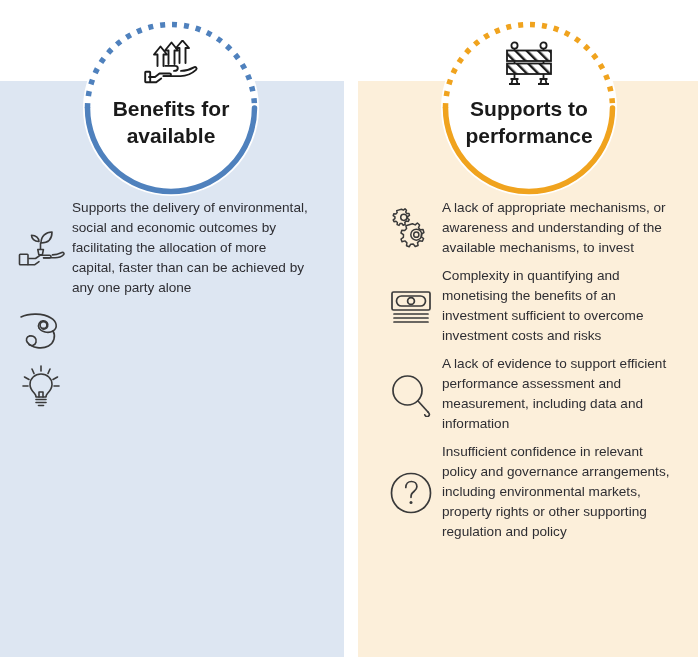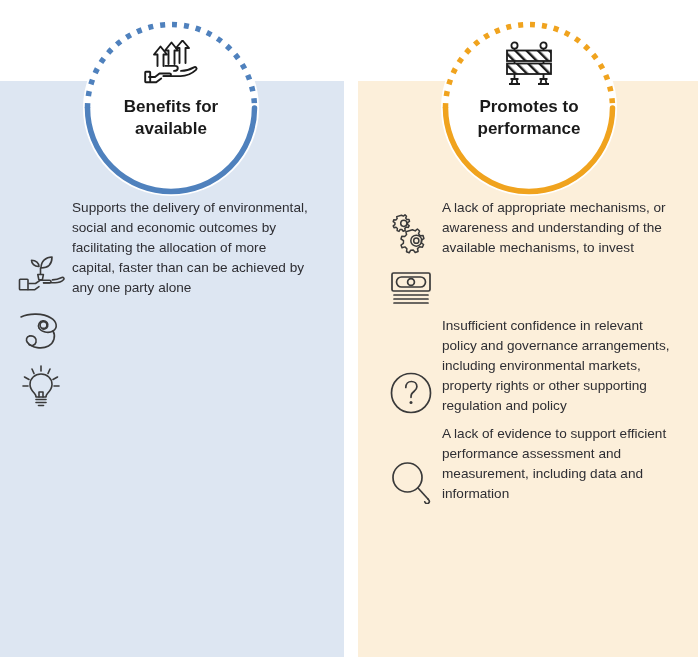--- a/index.html
+++ b/index.html
@@ -68,39 +68,39 @@
   }
 
   .circle-icon {
     height: 52px;
     display: flex;
     align-items: center;
     justify-content: center;
     margin-bottom: 6px;
   }
   .circle-title {
-    font-size: 17px;
+    font-size: 21px;
     font-weight: bold;
     line-height: 1.28;
     text-align: center;
     color: #1a1a1a;
     width: 150px;
   }
 
   
   .list {
     position: absolute;
     top: 196px;
   }
   .list-left  { left: 0;   width: 344px; }
   .list-right { left: 358px; width: 340px; }
 
   .item {
     display: flex;
-    align-items: flex-end;
+    align-items: center;
     margin-bottom: 6px;
   }
   .item-icon {
     flex: 0 0 auto;
     width: 62px;
     display: flex;
     align-items: center;
     justify-content: center;
     padding-top: 4px;
   }
@@ -179,21 +179,21 @@
 
           <path d="M7 45 h11 M8.5 40 h8 M36 45 h11 M37.5 40 h8"></path>
           <line x1="10.5" y1="40" x2="9.5" y2="45"></line>
           <line x1="14.5" y1="40" x2="15.5" y2="45"></line>
           <line x1="39.5" y1="40" x2="38.5" y2="45"></line>
           <line x1="43.5" y1="40" x2="44.5" y2="45"></line>
         </g>
       </svg>
     </div>
     <div class="circle-title">
-      <span>Promotes to</span><br>
+      <span>Supports to</span><br>
       <span>performance</span>
     </div>
   </div>
   <svg class="circle-ring" viewBox="0 0 186 186">
     <path d="M 9.5 93 A 83.5 83.5 0 0 0 176.5 93" fill="none" stroke="#f0a31e" stroke-width="5.5" stroke-linecap="round"></path>
     <path d="M 9.5 93 A 83.5 83.5 0 0 1 176.5 93" fill="none" stroke="#f0a31e" stroke-width="5.5" stroke-linecap="butt" stroke-dasharray="5 7"></path>
   </svg>
 </div>
 
 <div class="list list-left">
@@ -290,41 +290,42 @@
           <rect x="4" y="5" width="38" height="18" rx="1.5"></rect>
           <rect x="8.5" y="9" width="29" height="10" rx="5"></rect>
           <circle cx="23" cy="14" r="3.4"></circle>
 
           <line x1="6" y1="27" x2="40" y2="27"></line>
           <line x1="6" y1="31" x2="40" y2="31"></line>
           <line x1="6" y1="35" x2="40" y2="35"></line>
         </g>
       </svg>
     </div>
+    <div class="item-text">Complexity in quantifying and monetising the benefits of an investment sufficient to overcome investment costs and risks</div>
+  </div>
+
+  <div class="item">
+    <div class="item-icon">
+      <svg class="ico" width="44" height="44" viewBox="0 0 44 44">
+        <g fill="none" stroke="#3a3a3a" stroke-width="1.7" stroke-linecap="round">
+          <circle cx="18.5" cy="17.5" r="14.5"></circle>
+          <line x1="29" y1="28" x2="39" y2="39"></line>
+          <path d="M39 39 q2.6 2.6 0.4 4.2 q-2.2 1.4 -3.6 -1.4"></path>
+        </g>
+      </svg>
+    </div>
+    <div class="item-text">A lack of evidence to support efficient performance assessment and measurement, including data and information</div>
   </div>
 
   <div class="item">
     <div class="item-icon">
       <svg class="ico" width="46" height="46" viewBox="0 0 46 46">
         <g fill="none" stroke="#3a3a3a" stroke-width="1.7" stroke-linecap="round">
           <circle cx="23" cy="23" r="19.5"></circle>
           <path d="M17.8 17.5 C17.8 13.6 20.3 11.5 23.4 11.5 C26.6 11.5 28.9 13.7 28.9 16.8 C28.9 20.6 25 21.4 23.6 24 C23.1 25 23 26.1 23 27.3"></path>
           <circle cx="23" cy="32.5" r="1.5" fill="#3a3a3a" stroke="none"></circle>
         </g>
       </svg>
     </div>
     <div class="item-text">Insufficient confidence in relevant policy and governance arrangements, including environmental markets, property rights or other supporting regulation and policy</div>
   </div>
 
-  <div class="item">
-    <div class="item-icon">
-      <svg class="ico" width="44" height="44" viewBox="0 0 44 44">
-        <g fill="none" stroke="#3a3a3a" stroke-width="1.7" stroke-linecap="round">
-          <circle cx="18.5" cy="17.5" r="14.5"></circle>
-          <line x1="29" y1="28" x2="39" y2="39"></line>
-          <path d="M39 39 q2.6 2.6 0.4 4.2 q-2.2 1.4 -3.6 -1.4"></path>
-        </g>
-      </svg>
-    </div>
-    <div class="item-text">A lack of evidence to support efficient performance assessment and measurement, including data and information</div>
-  </div>
-
 </div>
 
 </body></html>

